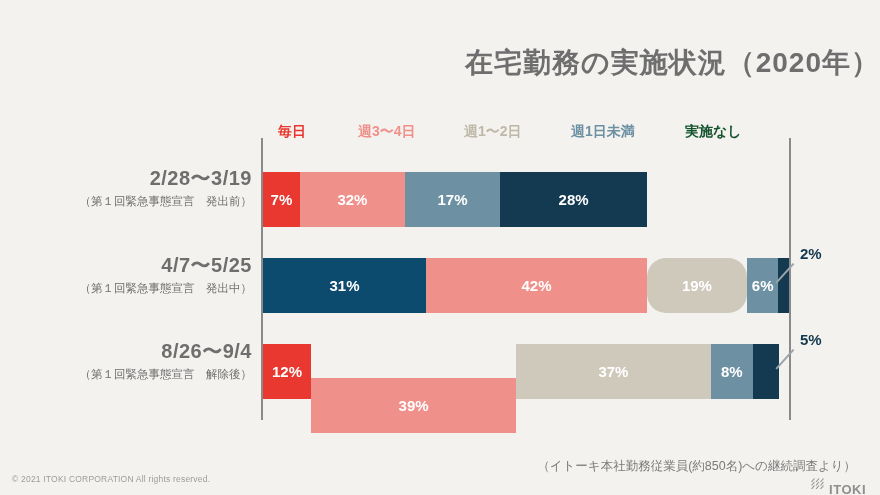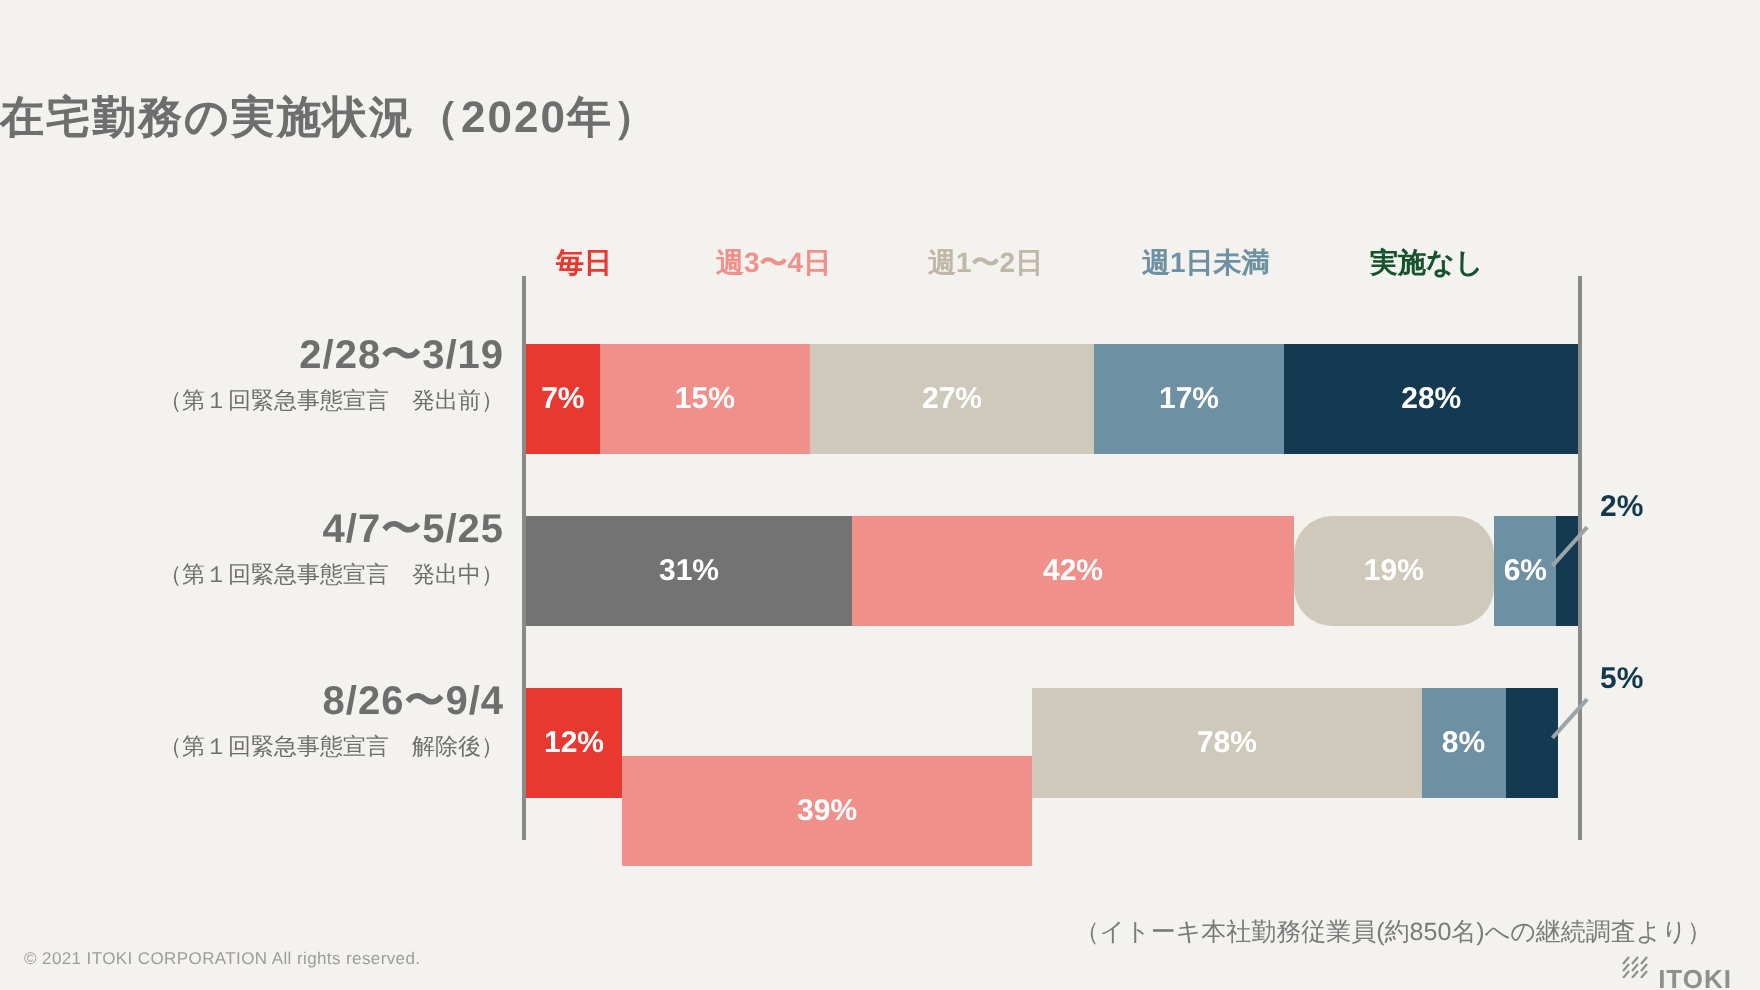--- a/index.html
+++ b/index.html
@@ -8,22 +8,22 @@
     background:#F4F2EF;
     font-family:"Liberation Sans","DejaVu Sans",sans-serif;
     overflow:hidden;
     position:relative;
   }
   #slide{position:absolute;left:0;top:0;width:880px;height:495px;}
 
   
   .title{
     position:absolute;left:0;top:44px;width:880px;
-    text-align:left;
-    font-size:22px;font-weight:bold;color:#6E6E6E;
+    text-align:right;
+    font-size:28px;font-weight:bold;color:#6E6E6E;
     letter-spacing:1px;
     white-space:nowrap;
   }
 
   
   .axis-left{position:absolute;left:261px;top:138px;width:2px;height:282px;background:#8a8a8a;}
   .axis-right{position:absolute;left:789px;top:138px;width:2px;height:282px;background:#8a8a8a;}
 
   
   .legend{
@@ -133,36 +133,35 @@
     <div class="main">4/7〜5/25</div>
     <div class="sub">（第１回緊急事態宣言　発出中）</div>
   </div>
   <div class="row-label" style="top:339px;">
     <div class="main">8/26〜9/4</div>
     <div class="sub">（第１回緊急事態宣言　解除後）</div>
   </div>
 
   <div class="bar" id="bar-0" style="top:172px;">
       <div class="seg" style="width: 36.82px; background: rgb(232, 56, 47);">7%</div>
-      <div class="seg" style="width: 105.2px; background: rgb(240, 144, 138);">15%</div>
-      <div class="seg" style="width: 142.02px; background: rgb(207, 201, 188);">27%</div>
+      <div class="seg" style="width: 105.2px; background: rgb(240, 144, 138);">32%</div>
       <div class="seg" style="width: 95px; background: rgb(109, 145, 163);">17%</div>
       <div class="seg" style="width: 147.28px; background: rgb(19, 58, 81);">28%</div>
     </div>
   <div class="bar" id="bar-1" style="top:258px;">
-      <div class="seg" style="width: 163.06px; background: #737373;">31%</div>
+      <div class="seg" style="width: 163.06px; background: #0c4a6e;">31%</div>
       <div class="seg" style="width: 220.92px; background: rgb(240, 144, 138);">42%</div>
       <div class="seg" style="width: 99.94px; background: rgb(207, 201, 188); border-radius: 19px;">19%</div>
       <div class="seg" style="width: 31.56px; background: rgb(109, 145, 163);">6%</div>
       <div class="seg no-label" style="width: 10.52px; background: rgb(19, 58, 81);"></div>
     </div>
   <div class="bar" id="bar-2" style="top:344px;">
       <div class="seg" style="width: 48px; background: rgb(232, 56, 47);">12%</div>
       <div class="seg" style="width: 205.14px; background: rgb(240, 144, 138); margin-top: 34px;">39%</div>
-      <div class="seg" style="width: 194.62px; background: rgb(207, 201, 188);">78%</div>
+      <div class="seg" style="width: 194.62px; background: rgb(207, 201, 188);">37%</div>
       <div class="seg" style="width: 42.08px; background: rgb(109, 145, 163);">8%</div>
       <div class="seg no-label" style="width: 26.3px; background: rgb(19, 58, 81);"></div>
     </div>
 
   <div class="callout" style="left:800px;top:245px;">2%</div>
   <div class="callout-line" style="left:776px;top:282px;width:26px;transform:rotate(-48deg);"></div>
 
   <div class="callout" style="left:800px;top:331px;">5%</div>
   <div class="callout-line" style="left:776px;top:368px;width:26px;transform:rotate(-48deg);"></div>
 

